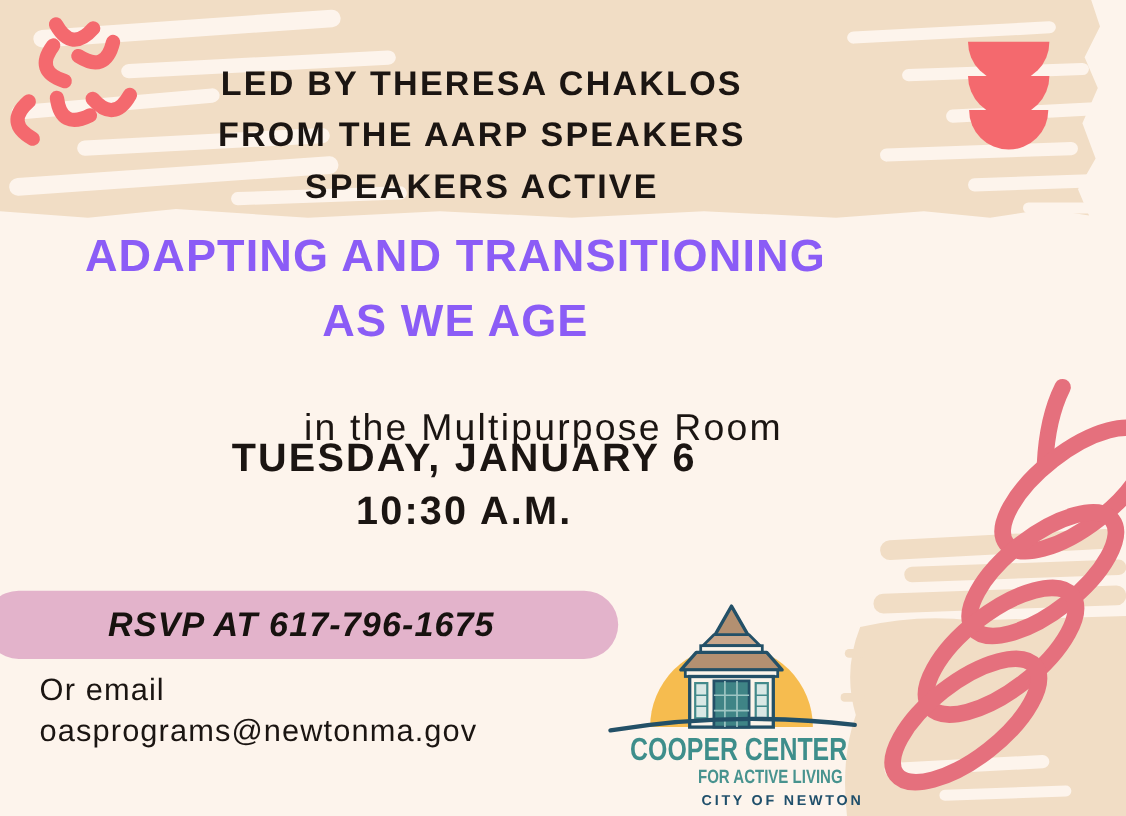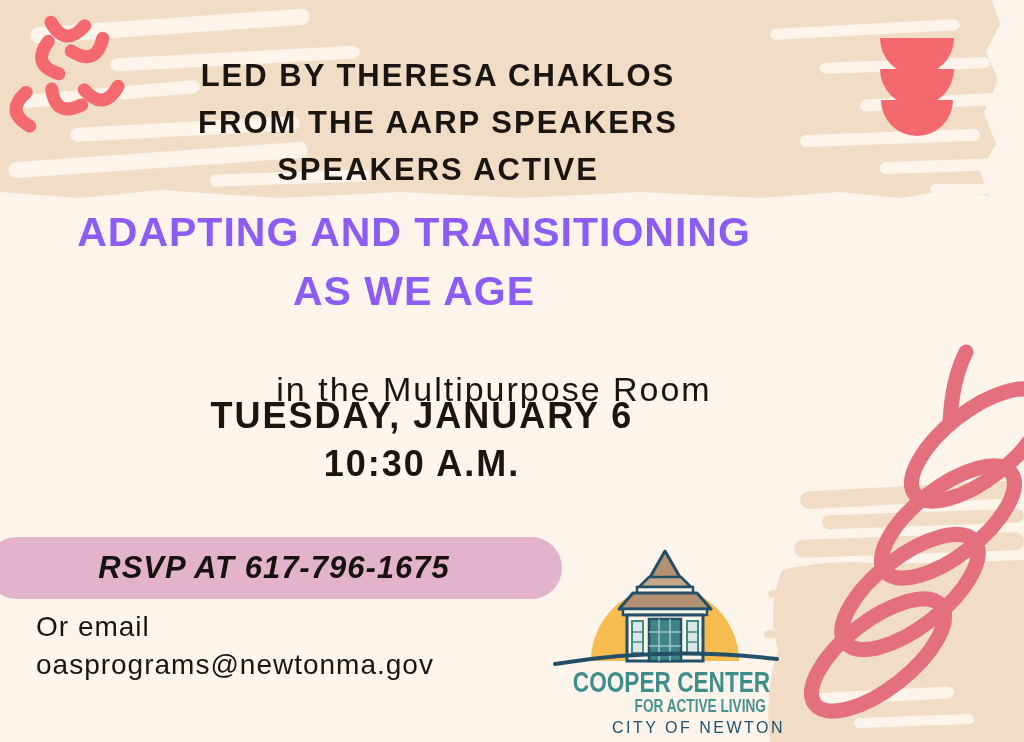--- a/index.html
+++ b/index.html
@@ -55,21 +55,21 @@
   .logo-name{
     display:inline-block;transform:scaleX(0.78);transform-origin:center;
     font-weight:bold;font-size:29px;line-height:30px;color:#3e8e8b;white-space:nowrap;
   }
   .logo-tagline{
     display:inline-block;transform:scaleX(0.78);transform-origin:center;
     font-weight:bold;font-size:17.5px;line-height:19px;color:#48938f;white-space:nowrap;
   }
   .logo-city{
     display:block;margin-top:3px;
-    font-weight:normal;font-size:16px;letter-spacing:2.5px;color:#1f4f6b;white-space:nowrap;
+    font-weight:bold;font-size:13px;letter-spacing:2.5px;color:#1f4f6b;white-space:nowrap;
   }
 </style>
 </head>
 <body>
 
 <div class="poster">
 
   <svg class="abs band-svg" width="1024" height="212" viewBox="0 0 1024 212" aria-hidden="true">
     <path fill="#f1ddc5" d="M0 0 L992 0 L1000 24 L986 52 L998 80 L984 112 L996 144 L980 172 L990 196
       L952 190 L900 198 L840 192 L760 198 L640 192 L520 198 L400 192 L280 198 L160 190 L80 198 L0 192 Z"></path>

